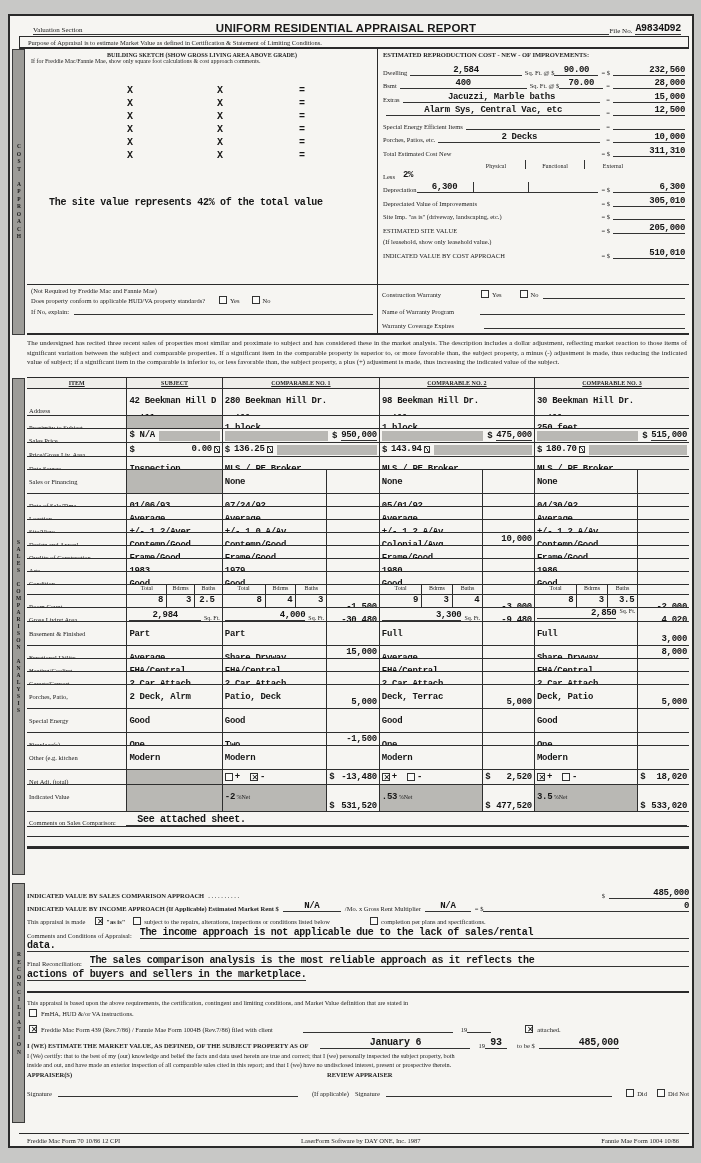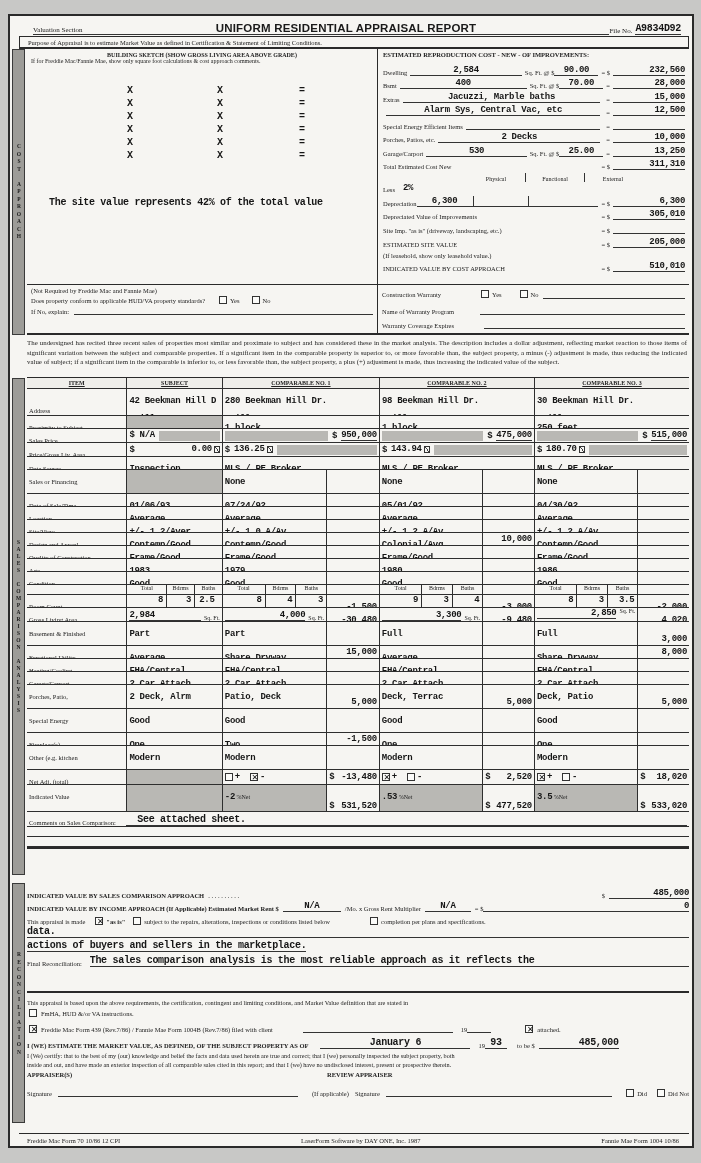--- a/index.html
+++ b/index.html
@@ -146,28 +146,20 @@
             <span class="lbl" style="margin: 0px 3px;">=</span>
             <span class="typed u amtbox"></span>
           </div>
           <div class="cline">
             <span class="lbl">Porches, Patios, etc.</span>
             <span class="typed fill u">2 Decks</span>
             <span class="lbl" style="margin: 0px 3px;">=</span>
             <span class="typed u amtbox">10,000</span>
           </div>
           <div class="cline">
-            <span class="lbl">Garage/Carport</span>
-            <span class="typed fill u">530</span>
-            <span class="lbl">Sq. Ft. @ $</span>
-            <span class="typed u ratebox">25.00</span>
-            <span class="lbl" style="margin: 0px 3px;">=</span>
-            <span class="typed u amtbox">13,250</span>
-          </div>
-          <div class="cline">
             <span class="lbl">Total Estimated Cost New</span>
             <span style="flex: 1 1 0%;"></span>
             <span class="lbl" style="margin: 0px 3px;">= $</span>
             <span class="typed u amtbox">311,310</span>
           </div>
         </div>
 
       <div class="cline" style="height:12px;">
         <span style="width:84px;"></span>
         <span class="lbl2" style="width:58px;text-align:center;">Physical</span>
@@ -481,21 +473,21 @@
             <div class="typed" style="width: 43px; text-align: right; padding-right: 3px;">8</div>
             <div class="typed" style="width: 31px; text-align: right; padding-right: 3px;">3</div>
             <div class="typed" style="width: 30px; text-align: right; padding-right: 3px;">3.5</div>
           </div>
         </div>
         <div class="tcell adjc" style="width: 52px;"><span class="typed pre ">-2,000</span></div>
       </div>
       <div class="trow" style="height: 14px;">
         <div class="tcell " style="width: 100px;"><span class="lbl">Gross Living Area</span></div>
         <div class="tcell " style="width: 96px; display: flex; align-items: flex-end;">
-          <span class="typed u" style="flex: 1 1 0%; text-align: left; margin-right: 3px;">2,984</span>
+          <span class="typed u" style="flex: 1 1 0%; text-align: center; margin-right: 3px;">2,984</span>
           <span class="lbl2">Sq. Ft.</span>
         </div>
         <div class="tcell " style="width: 105px; display: flex; align-items: flex-end;">
           <span class="typed u" style="flex: 1 1 0%; text-align: right; margin-right: 3px;">4,000</span>
           <span class="lbl2">Sq. Ft.</span>
         </div>
         <div class="tcell adjc" style="width: 53px;"><span class="typed pre ">-30,480</span></div>
         <div class="tcell " style="width: 104px; display: flex; align-items: flex-end;">
           <span class="typed u" style="flex: 1 1 0%; text-align: right; margin-right: 3px;">3,300</span>
           <span class="lbl2">Sq. Ft.</span>
@@ -719,29 +711,33 @@
     </div>
     <div class="dotrow">
       <span class="lbl">This appraisal is made</span>
       <span class="cb x" style="margin-left:10px;"></span>
       <span class="lbl" style="margin-left:3px;font-weight:bold;">"as is"</span>
       <span class="cb" style="margin-left:8px;"></span>
       <span class="lbl" style="margin-left:3px;">subject to the repairs, alterations, inspections or conditions listed below</span>
       <span class="cb" style="margin-left:40px;"></span>
       <span class="lbl" style="margin-left:3px;">completion per plans and specifications.</span>
     </div>
+    <div class="dotrow" style="height:14px;">
+      <span class="lbl">Comments and Conditions of Appraisal:</span>
+      <span class="typed10 u" style="flex:1;margin-left:8px;">The income approach is not applicable due to the lack of sales/rental</span>
+    </div>
     <div class="dotrow" style="height:13px;">
       <span class="typed10 u" style="flex:1;">data.</span>
-    </div>
-    <div class="dotrow" style="height:14px;">
-      <span class="typed10 u" style="margin-right:150px;">actions of buyers and sellers in the marketplace.</span>
     </div>
     <div class="dotrow" style="height:15px;">
       <span class="lbl">Final Reconciliation:</span>
       <span class="typed10 u" style="flex:1;margin-left:8px;">The sales comparison analysis is the most reliable approach as it reflects the</span>
+    </div>
+    <div class="dotrow" style="height:14px;">
+      <span class="typed10 u" style="margin-right:150px;">actions of buyers and sellers in the marketplace.</span>
     </div>
   </div>
 
   <div class="sec" style="top:980px;height:128px;padding-top:3px;">
     <div class="lbl" style="white-space:normal;font-size:6.3px;">This appraisal is based upon the above requirements, the certification, contingent and limiting conditions, and Market Value definition that are stated in</div>
     <div style="display:flex;align-items:center;height:12px;margin-top:1px;">
       <span class="cb" style="margin-left:2px;"></span>
       <span class="lbl" style="margin-left:4px;">FmHA, HUD &amp;/or VA instructions.</span>
     </div>
     <div style="display:flex;align-items:flex-end;height:14px;">

